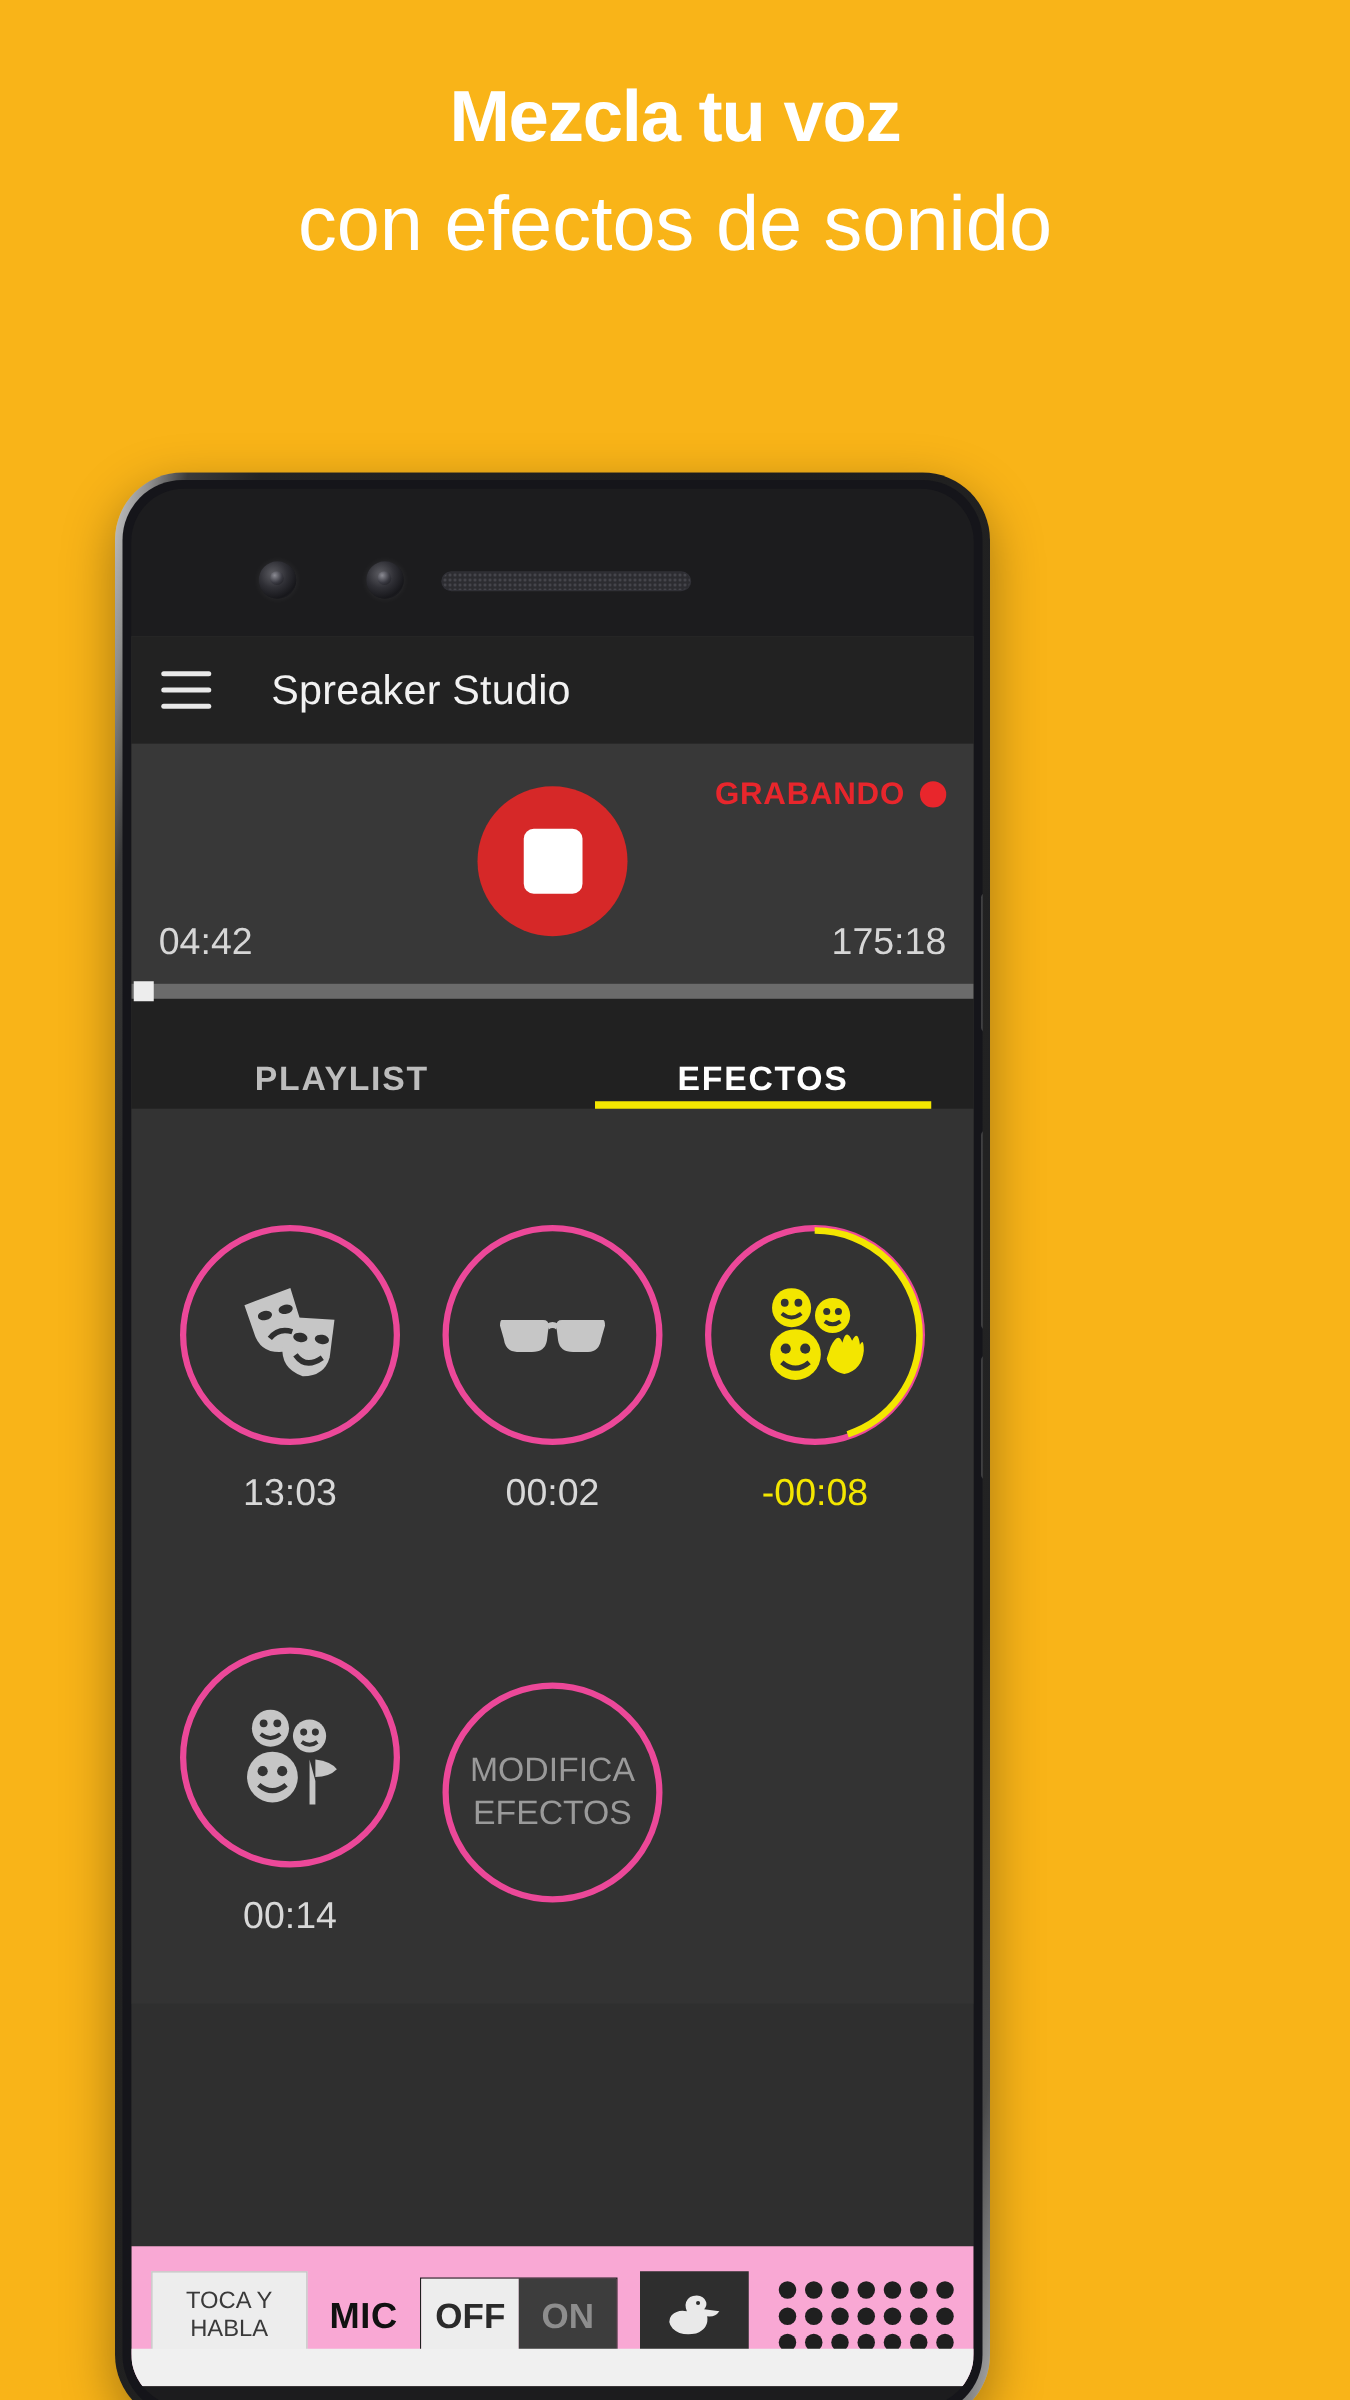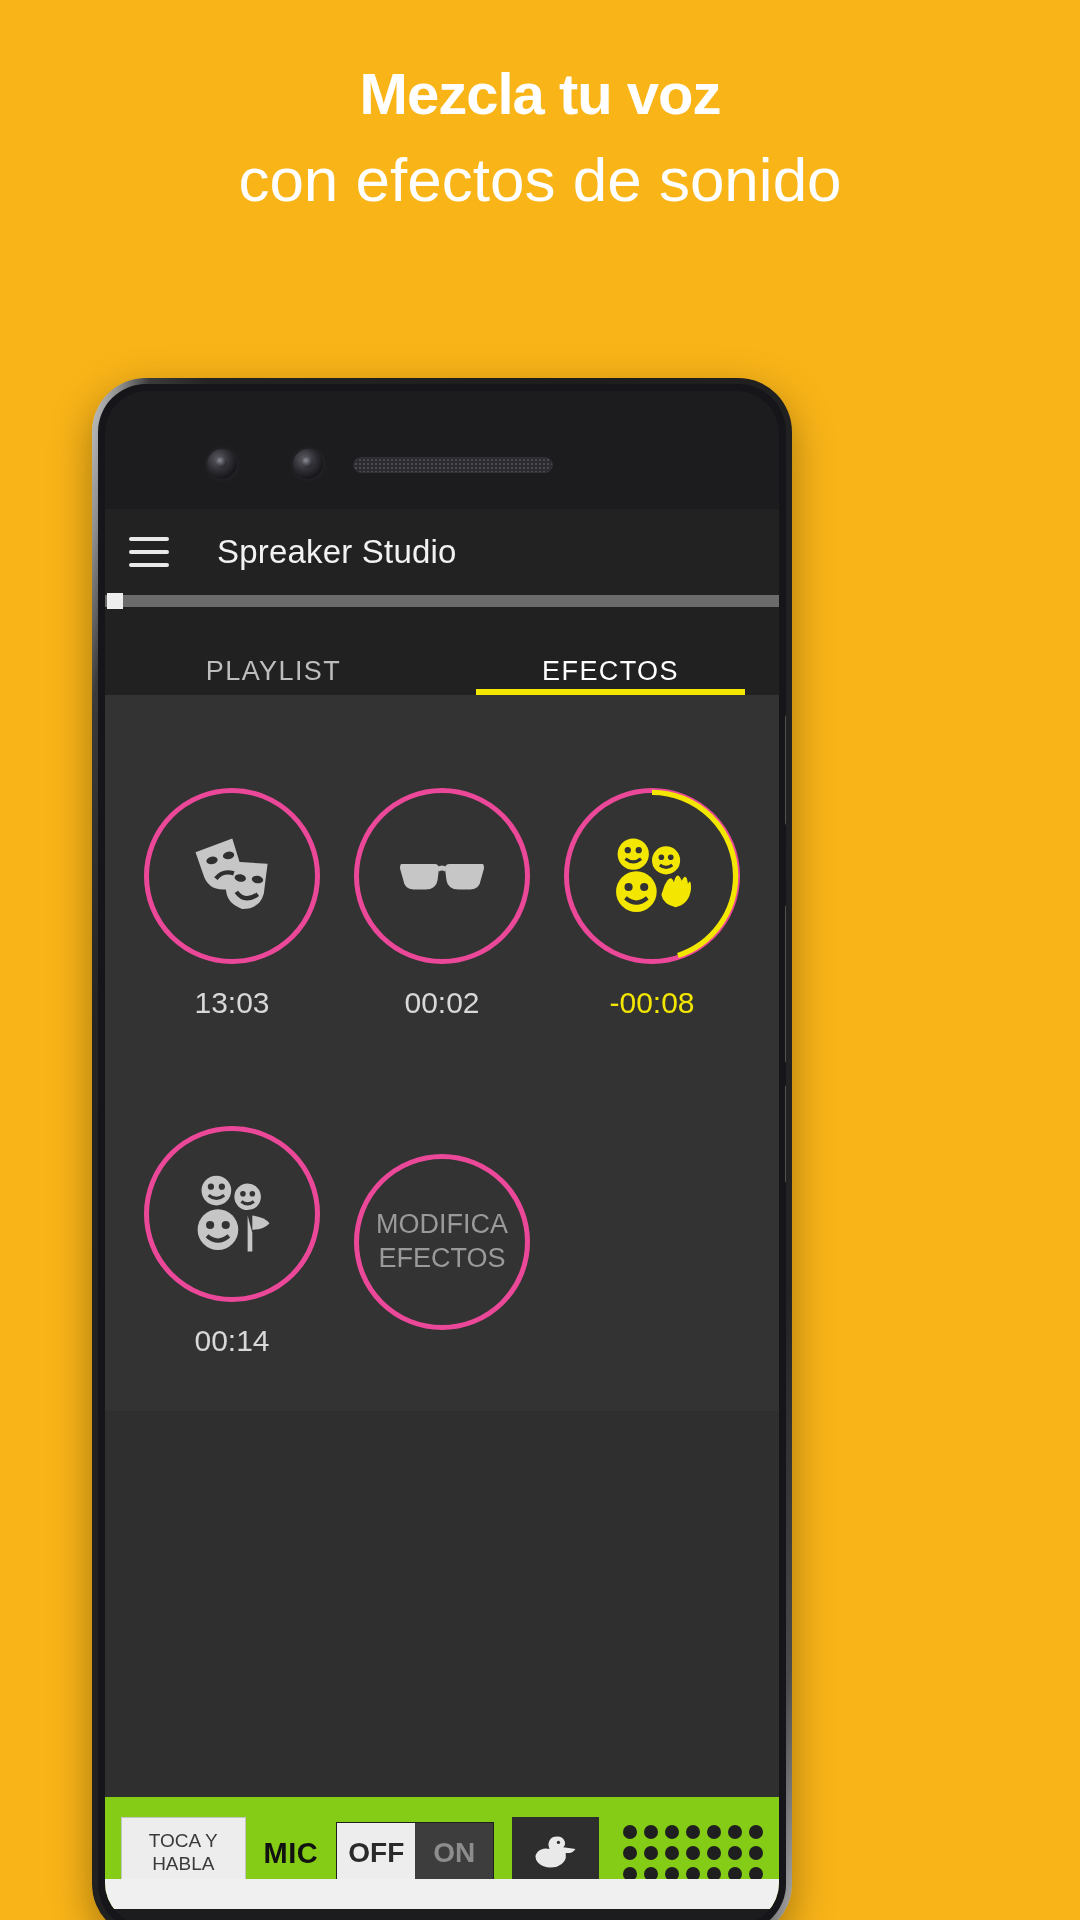--- a/index.html
+++ b/index.html
@@ -121,21 +121,21 @@
   .rec-btn-sq { width: 47px; height: 52px; border-radius: 8px; background: #ffffff; }
   .time-left { position: absolute; left: 22px; bottom: 16px; color: #d6d6d6; font-size: 30px; }
   .time-right { position: absolute; right: 22px; bottom: 16px; color: #d6d6d6; font-size: 30px; }
 
   .progress { height: 12px; background: #6b6b6b; position: relative; }
   .progress-thumb { position: absolute; left: 2px; top: -2px; width: 16px; height: 16px; background: #ededed; }
 
   
   .tabs { height: 88px; background: #212121; display: flex; }
   .tab { flex: 1; display: flex; align-items: center; justify-content: center; position: relative; cursor: pointer; }
-  .tab-label { color: #bdbdbd; font-size: 27px; font-weight: normal; letter-spacing: 1.4px; margin-top: 41px; }
+  .tab-label { color: #bdbdbd; font-size: 27px; font-weight: bold; letter-spacing: 1.4px; margin-top: 41px; }
   .tab.active .tab-label { color: #ffffff; }
   .tab-underline { position: absolute; bottom: 0; left: 10%; width: 80%; height: 6px; background: #F3E600; }
 
   
   .fx-grid {
     background: #333333;
     height: 716px;
     padding: 40px 22px 0 22px;
     display: grid;
     grid-template-columns: repeat(3, 1fr);
@@ -149,21 +149,21 @@
     position: relative;
   }
   .fx-arc { position: absolute; left: -5px; top: -5px; width: 176px; height: 176px; }
   .fx-time { margin-top: 22px; font-size: 30px; color: #d8d8d8; }
   .fx-cell.active .fx-time { color: #F3E600; }
   .fx-text { color: #9a9a9a; font-size: 27px; text-align: center; line-height: 1.25; }
 
   
   .bottombar {
     position: absolute; bottom: 0; left: 0; width: 100%;
-    height: 112px; background: #84cc16;
+    height: 112px; background: #f9a8d4;
     display: flex; align-items: center; padding: 0 16px; gap: 18px;
   }
   .talk-btn {
     width: 132px; height: 72px; background: #ededed; border: 1px solid #c4c4c4;
     display: flex; flex-direction: column; align-items: center; justify-content: center;
     color: #3a3a3a; font-size: 19px; line-height: 1.2; cursor: pointer; text-align: center;
   }
   .mic-label { color: #111; font-size: 29px; font-weight: bold; letter-spacing: .5px; }
   .toggle { display: flex; height: 62px; border: 1px solid #1f1f1f; }
   .toggle .opt { display: flex; align-items: center; justify-content: center; width: 78px; font-size: 28px; font-weight: bold; cursor: pointer; }
@@ -197,20 +197,31 @@
 
         <div class="toolbar">
           <div class="hamburger">
             <span></span>
               <span></span>
               <span></span>
           </div>
           <div class="app-title">Spreaker Studio</div>
         </div>
 
+        <div class="recorder">
+          <div class="rec-badge">
+            <div class="rec-badge-text">GRABANDO</div>
+            <div class="rec-dot"></div>
+          </div>
+          <div class="rec-btn">
+            <div class="rec-btn-sq"></div>
+          </div>
+          <div class="time-left">04:42</div>
+          <div class="time-right">175:18</div>
+        </div>
 
         <div class="progress">
           <div class="progress-thumb"></div>
         </div>
 
         <div class="tabs">
           <div class="tab">
             <span class="tab-label">PLAYLIST</span>
           </div>
           <div class="tab active">

